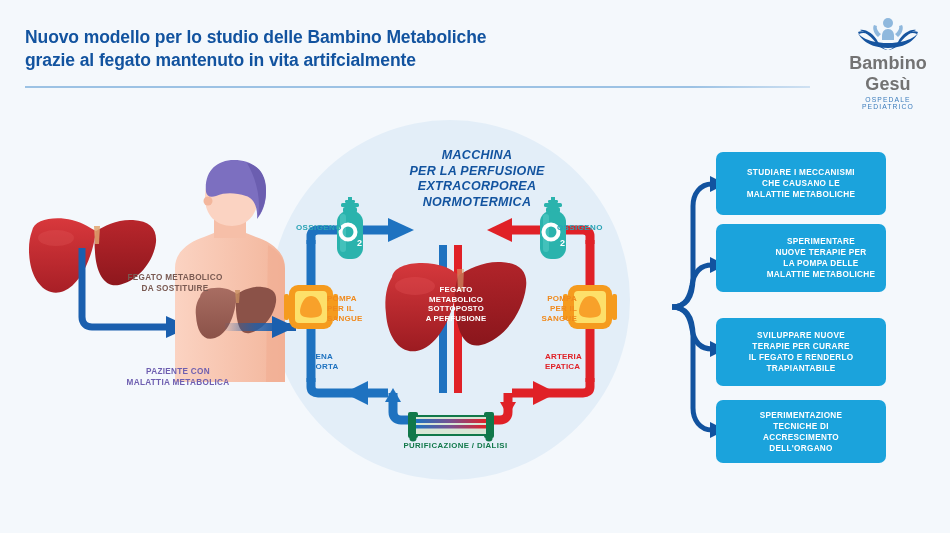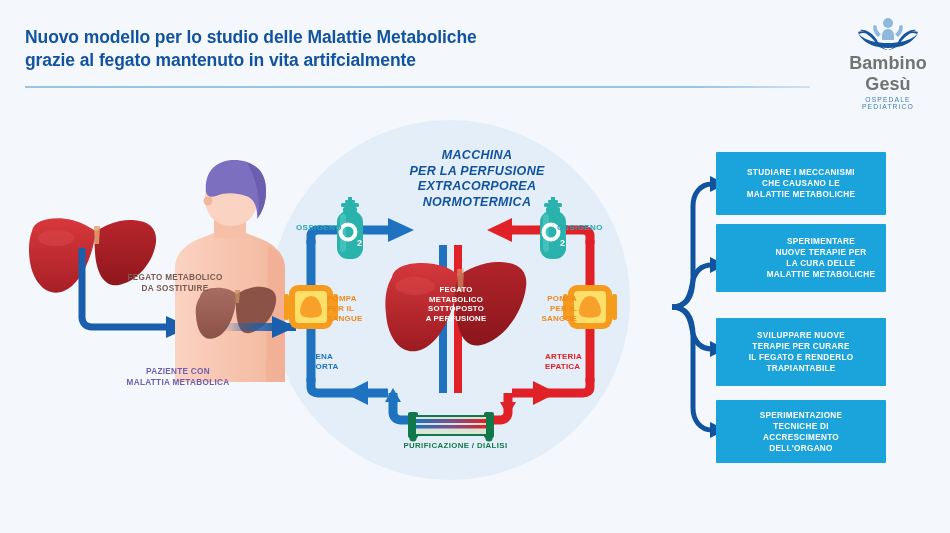--- a/index.html
+++ b/index.html
@@ -57,21 +57,21 @@
   }
   #lbl-dialisi{left:378px;top:441px;width:155px;text-align:center;font-size:7.8px;color:#11784a;font-weight:bold;letter-spacing:0.4px;}
 
   
   #opp-header{
     left:706px;top:120px;width:224px;text-align:center;
     color:#12539f;font-weight:bold;font-size:8.6px;line-height:11.5px;letter-spacing:0.4px;
   }
   .opp-box{
     position:absolute;left:716px;width:170px;
-    background:#1ba3dc;border-radius:1px;
+    background:#1ba3dc;border-radius:7px;
     color:#fff;font-weight:bold;font-size:8.2px;line-height:11px;
     letter-spacing:0.3px;text-align:center;
     display:flex;align-items:center;justify-content:center;
     padding:0 8px;box-sizing:border-box;
   }
   #opp-box-0{top:152px;height:63px;}
   #opp-box-1{top:224px;height:68px;padding-left:48px;}
   #opp-box-2{top:318px;height:68px;}
   #opp-box-3{top:400px;height:63px;}
 
@@ -269,21 +269,21 @@
     </g>
     <g fill="#12539f">
       <path d="M710 176 L726 184 L710 192 Z"></path>
       <path d="M710 257 L726 265 L710 273 Z"></path>
       <path d="M710 341 L726 349 L710 357 Z"></path>
       <path d="M710 422 L726 430 L710 438 Z"></path>
     </g>
   </svg>
 
   <div class="abs" id="header-title">
-    <span class="l1">Nuovo modello per lo studio delle Malattie Metaboliche</span>
+    <span class="l1">Nuovo modello per lo studio delle Bambino Metaboliche</span>
     <span class="l2">grazie al fegato mantenuto in vita artifcialmente</span>
   </div>
   <div class="abs" id="title-divider"></div>
 
   <div class="abs" id="logo">
     <svg id="logo-mark" viewBox="0 0 100 36">
       <circle cx="50" cy="7" r="5" fill="#8fb8dd"></circle>
       <path d="M50 13 C46 13 44 16 44 20 L44 24 L56 24 L56 20 C56 16 54 13 50 13 Z" fill="#8fb8dd"></path>
       <path d="M36 9 C34 12 36 18 40 21 L43 18 C40 16 38 12 39 10 Z" fill="#8fb8dd"></path>
       <path d="M64 9 C66 12 64 18 60 21 L57 18 C60 16 62 12 61 10 Z" fill="#8fb8dd"></path>
@@ -349,21 +349,21 @@
     <div>
       <div>STUDIARE I MECCANISMI</div>
       <div>CHE CAUSANO LE</div>
       <div>MALATTIE METABOLICHE</div>
     </div>
   </div>
   <div class="opp-box" id="opp-box-1">
     <div>
       <div>SPERIMENTARE</div>
       <div>NUOVE TERAPIE PER</div>
-      <div>LA CURA DELLE</div>
+      <div>LA POMPA DELLE</div>
       <div>MALATTIE METABOLICHE</div>
     </div>
   </div>
   <div class="opp-box" id="opp-box-2">
     <div>
       <div>SVILUPPARE NUOVE</div>
       <div>TERAPIE PER CURARE</div>
       <div>IL FEGATO E RENDERLO</div>
       <div>TRAPIANTABILE</div>
     </div>

